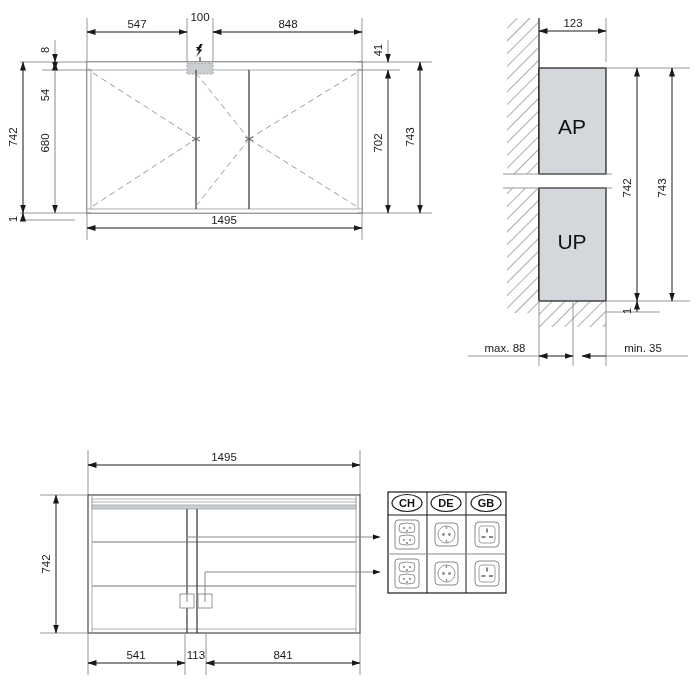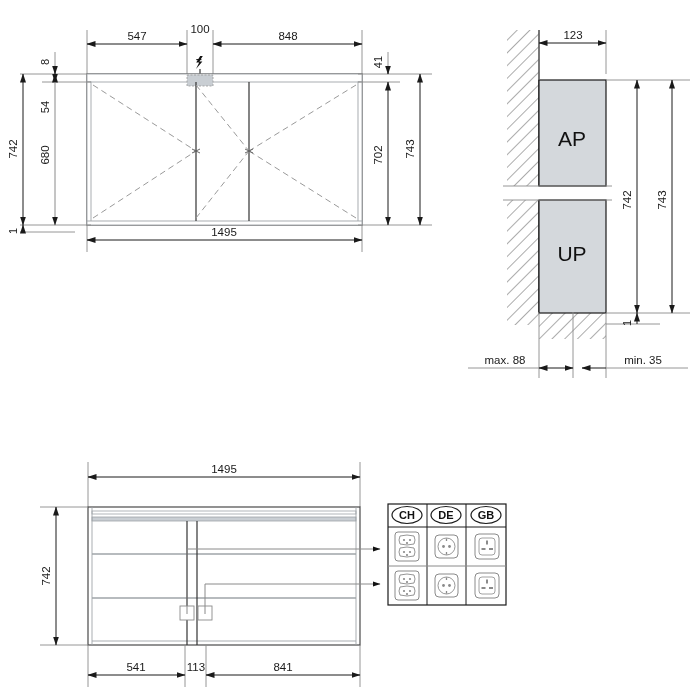--- a/index.html
+++ b/index.html
@@ -1,18 +1,18 @@
 <!DOCTYPE html>
 <html><head>
 <meta charset="utf-8">
 <style>
   html,body{margin:0;padding:0;background:#ffffff;}
   body{width:700px;height:700px;position:relative;overflow:hidden;
        font-family:"Liberation Sans","DejaVu Sans",sans-serif;color:#1a1a1a;}
-  #sheet{position:absolute;left:0;top:12px;width:700px;height:576px;}
+  #sheet{position:absolute;left:0;top:0;width:700px;height:576px;}
   svg{display:block;}
   .dimtxt{font-family:"Liberation Sans","DejaVu Sans",sans-serif;font-size:11.5px;fill:#1a1a1a;}
   .dimtxt-sm{font-family:"Liberation Sans","DejaVu Sans",sans-serif;font-size:11px;fill:#1a1a1a;}
   .boxlbl{font-family:"Liberation Sans","DejaVu Sans",sans-serif;font-size:21px;fill:#111;}
   .plugcode{font-family:"Liberation Sans","DejaVu Sans",sans-serif;font-size:11px;font-weight:bold;fill:#111;}
 </style>
 </head>
 <body>
 
 <div id="sheet">

